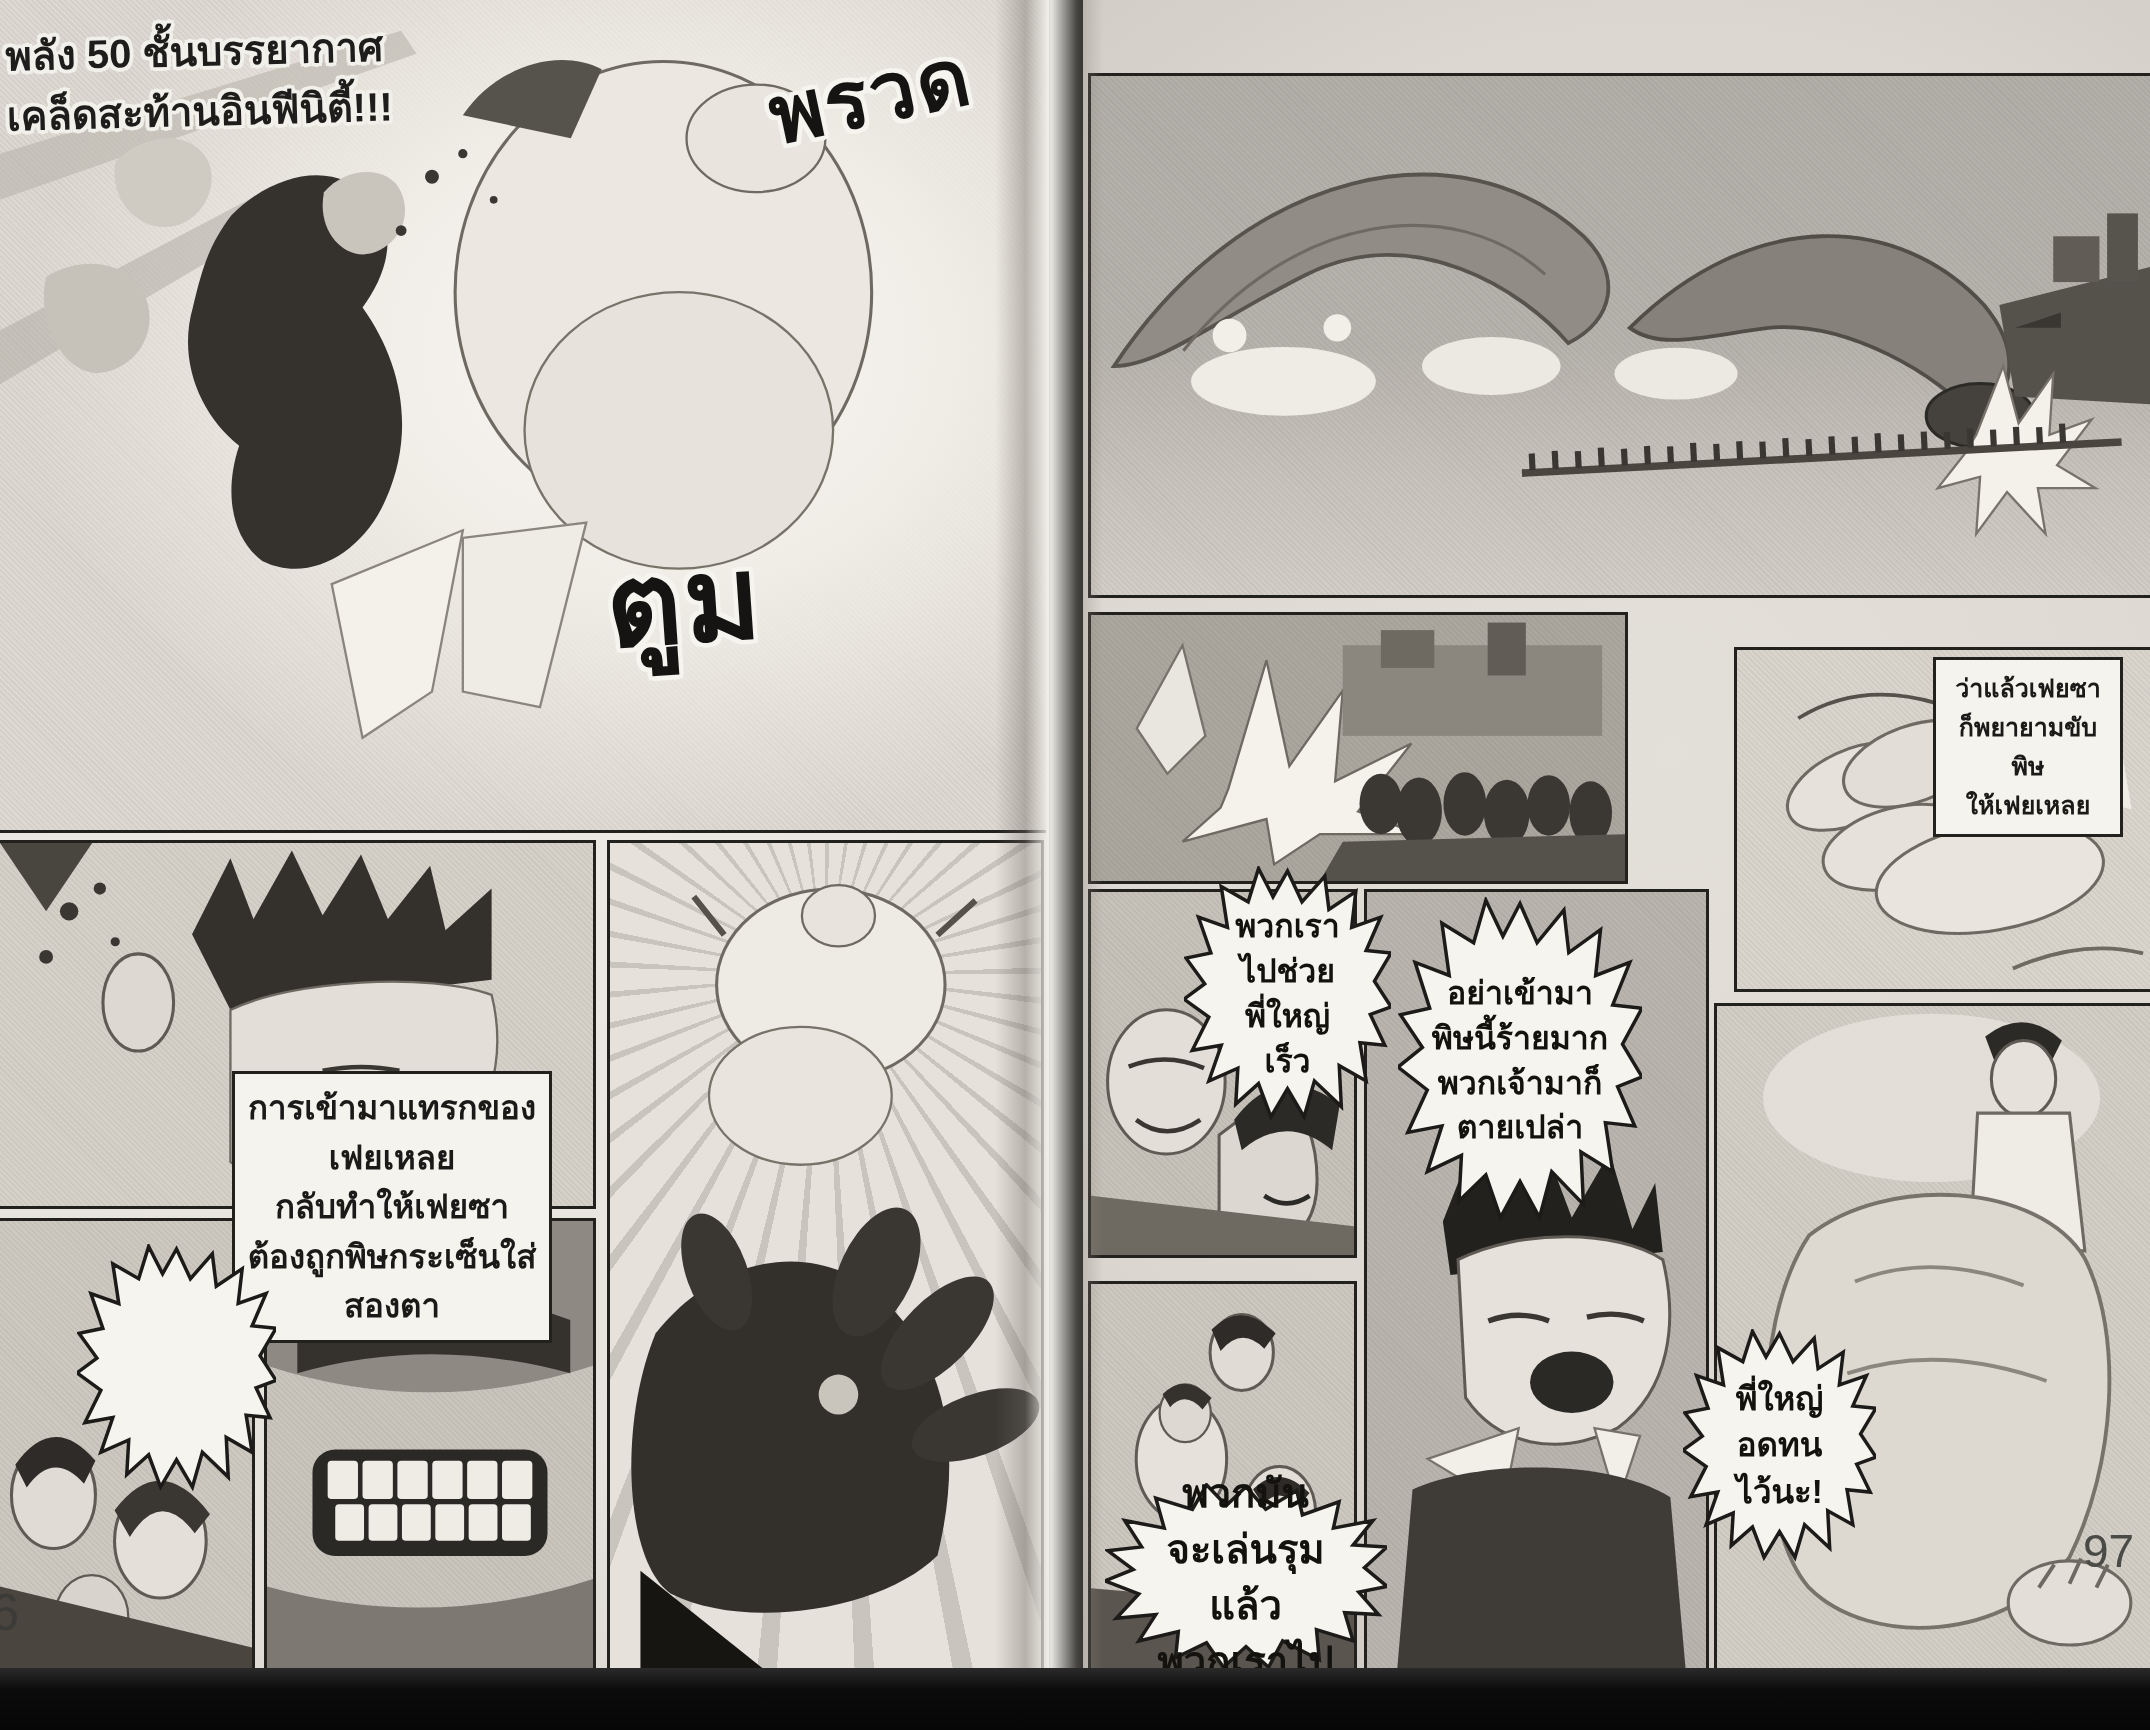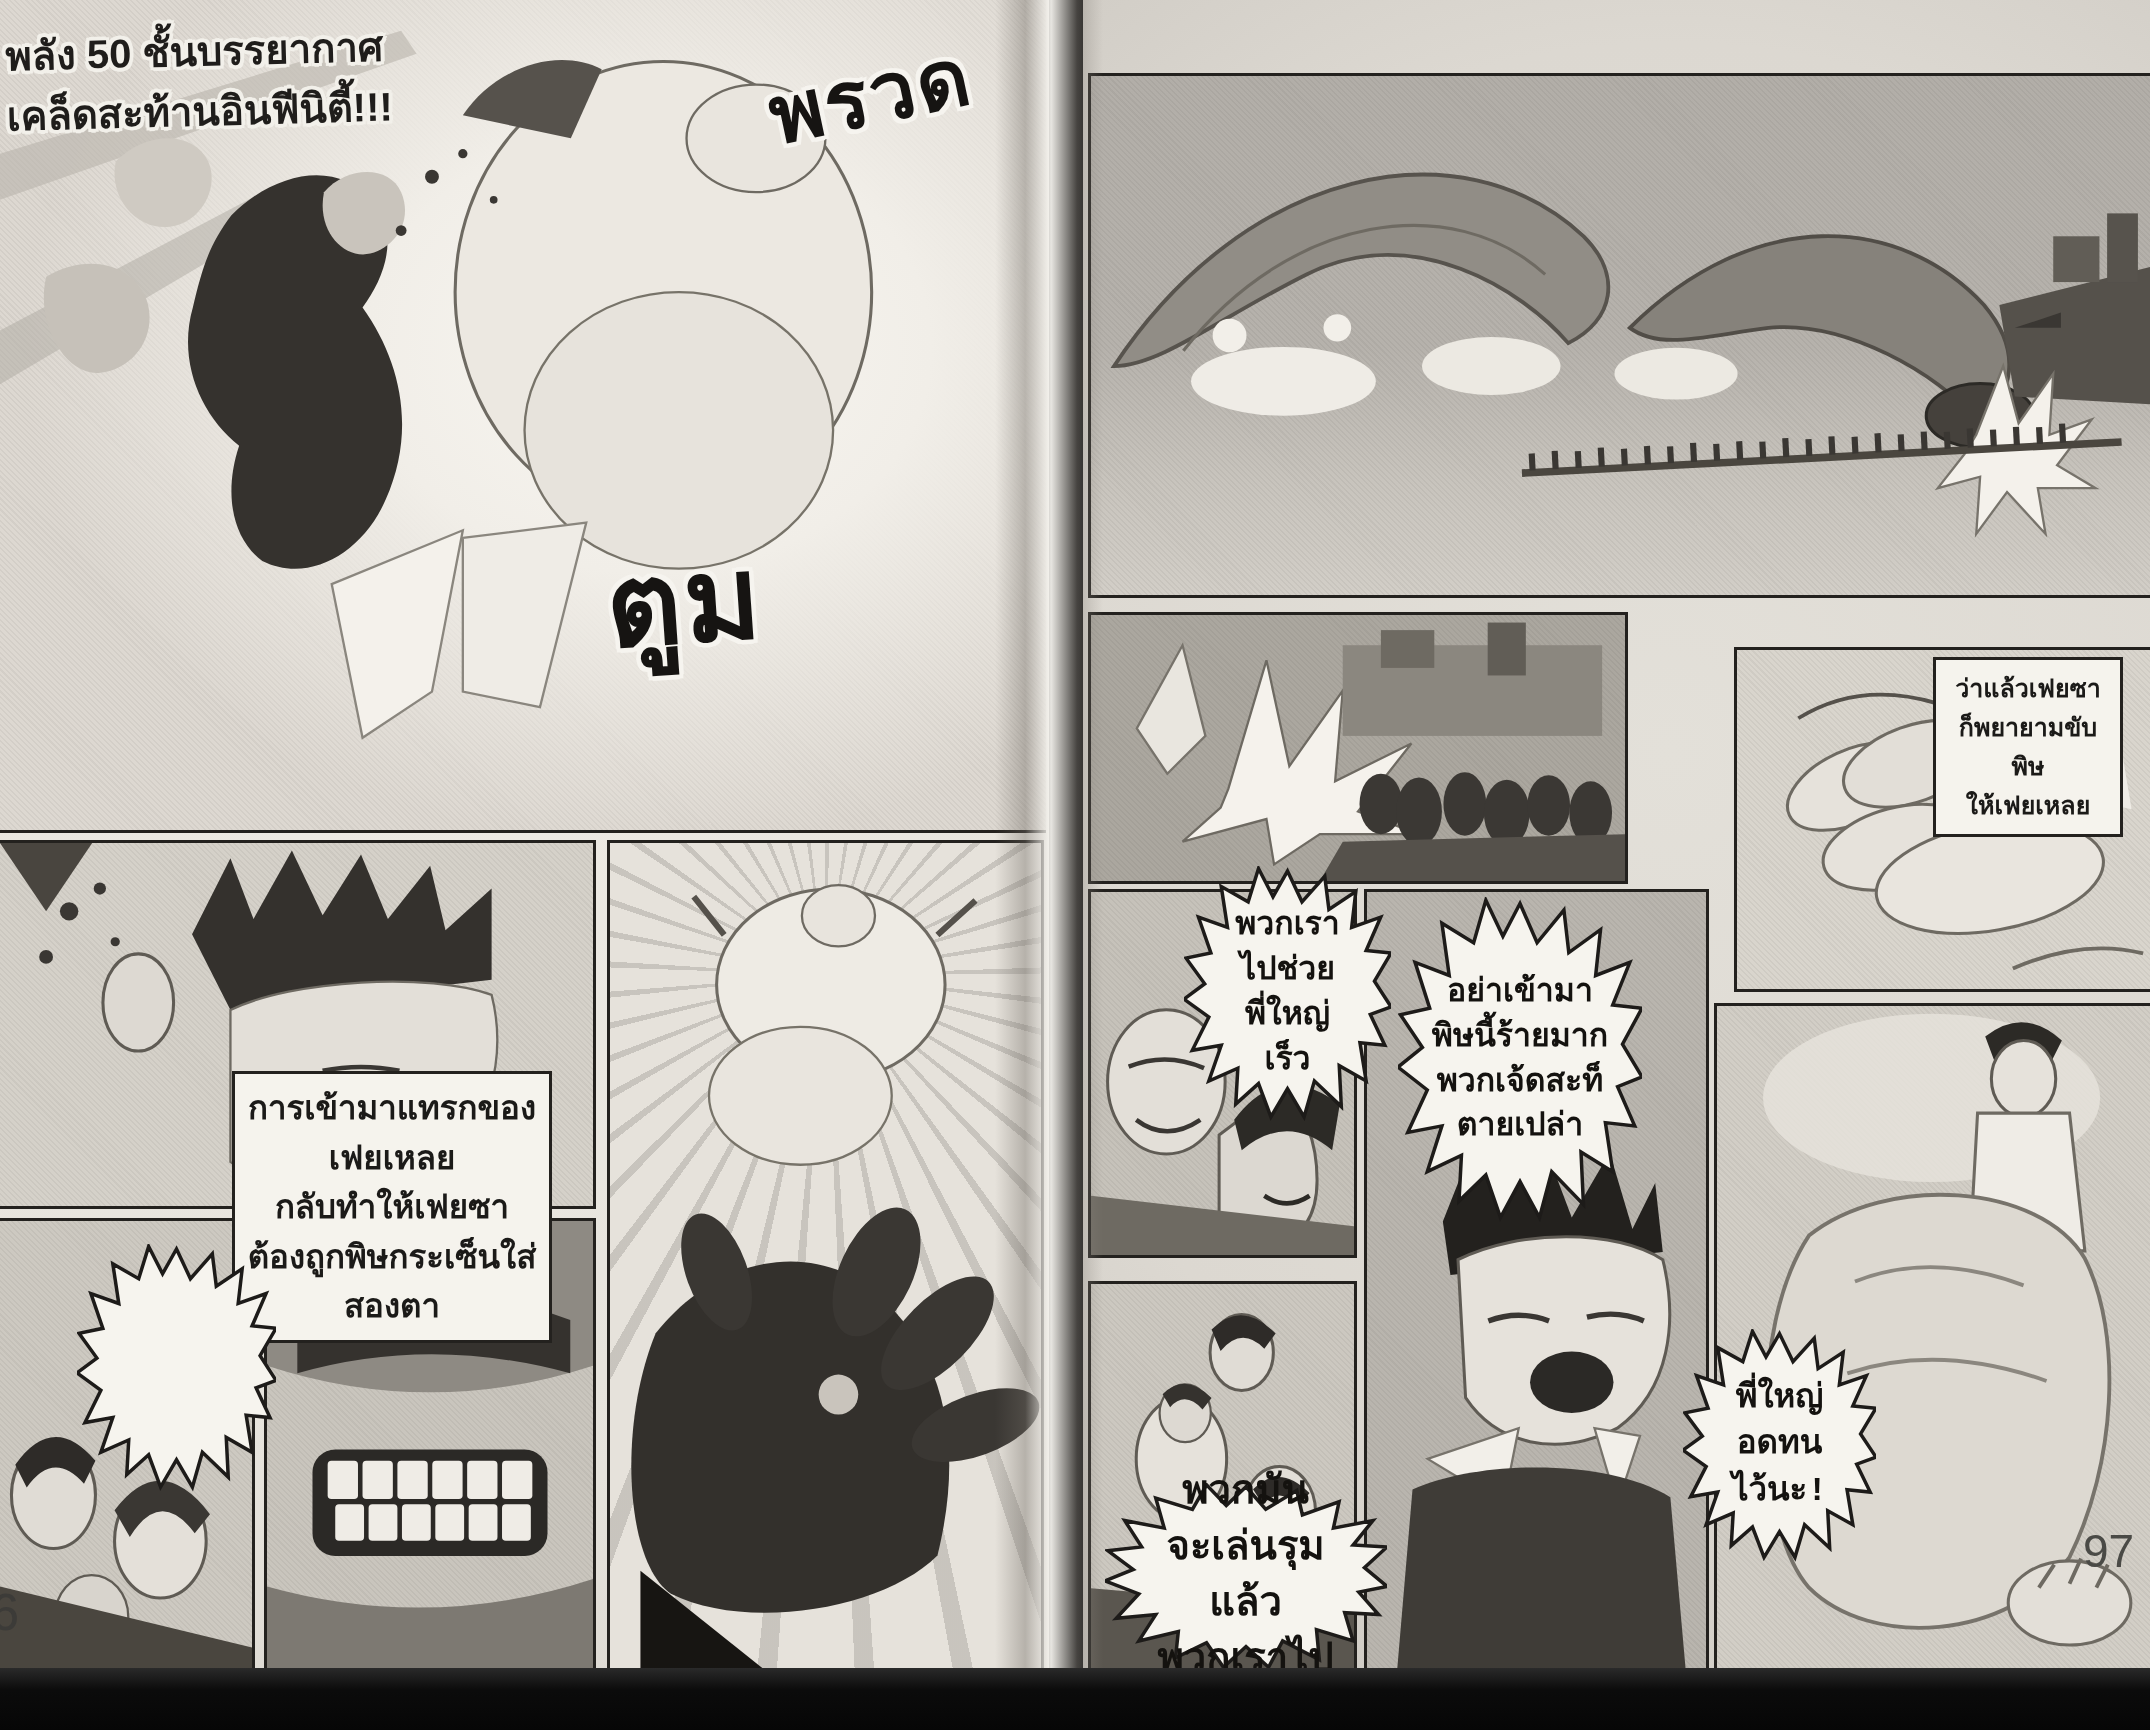--- a/index.html
+++ b/index.html
@@ -37,21 +37,21 @@
     font-size:40px;line-height:1.5;font-weight:bold;color:#1f1d1b;white-space:pre-line;
     transform:rotate(-1.5deg);
     text-shadow:-3.1px -3.1px 0 #f2f0ea,3.1px -3.1px 0 #f2f0ea,-3.1px 3.1px 0 #f2f0ea,3.1px 3.1px 0 #f2f0ea,
                  0 -3.9px 0 #f2f0ea,0 3.9px 0 #f2f0ea,-3.9px 0 0 #f2f0ea,3.9px 0 0 #f2f0ea;
   }
   .bubble{position:absolute;z-index:7;}
   .bubble .burst{position:absolute;left:0;top:0;width:100%;height:100%;}
   .bubble .burst polygon{fill:#f6f4ee;stroke:#1d1b19;stroke-width:3.5;}
   .bubble-text{
     position:absolute;inset:10%;display:flex;align-items:center;justify-content:center;
-    text-align:center;font-weight:bold;color:#14120f;white-space:pre-line;line-height:1.4;font-family:Liberation Mono, monospace;
+    text-align:center;font-weight:bold;color:#14120f;white-space:pre-line;line-height:1.4;
   }
   .pagenum{position:absolute;z-index:6;color:#3c3b38;font-weight:normal;}
 </style>
 </head>
 <body>
 
 <div class="spread">
 
   <div class="page page-left">
 
@@ -303,21 +303,21 @@
         <path d="M360 710 L300 700 L330 800 Z" fill="#f2efe9" stroke="#77736b" stroke-width="3"></path>
         <path d="M60 780 C 150 740 320 740 400 790 L 420 1013 L 40 1013 Z" fill="#3f3c37"></path>
       </svg>
     </div>
     <div class="bubble" style="left:315px;top:897px;width:244px;height:327px;">
       <svg class="burst" viewBox="0 0 100 100" preserveAspectRatio="none">
         <polygon vector-effect="non-scaling-stroke" points="50,2 57,14 68,4 70,17 83,10 81,24 95,20 88,33 100,34 92,45 100,55 90,58 97,70 85,69 88,84 75,78 76,94 63,84 58,98 50,87 42,98 36,85 25,93 26,79 12,84 18,70 4,72 12,59 0,52 10,46 1,36 13,34 7,20 21,24 18,8 31,14 36,1 43,12"></polygon>
       </svg>
       <div class="bubble-text" style="font-size:32px;">อย่าเข้ามา
 พิษนี้ร้ายมาก
-พวกเจ้ดสะท็
+พวกเจ้ามาก็
 ตายเปล่า</div>
     </div>
 
     <div class="panel" style="left:4.6px;top:1281px;width:269px;height:390px;background:#ccc8c0;">
       <div class="tone"></div>
       <svg viewBox="0 0 349 505" preserveAspectRatio="none">
         <ellipse cx="200" cy="90" rx="42" ry="50" fill="#e0dcd5" stroke="#5f5b54" stroke-width="4"></ellipse>
         <path d="M160 60 Q 200 20 245 65 L 230 85 Q 200 55 172 88 Z" fill="#2e2b28"></path>
         <ellipse cx="120" cy="230" rx="60" ry="80" fill="#e6e2db" stroke="#5f5b54" stroke-width="4"></ellipse>
         <ellipse cx="125" cy="170" rx="34" ry="38" fill="#ddd9d2" stroke="#5f5b54" stroke-width="3"></ellipse>

